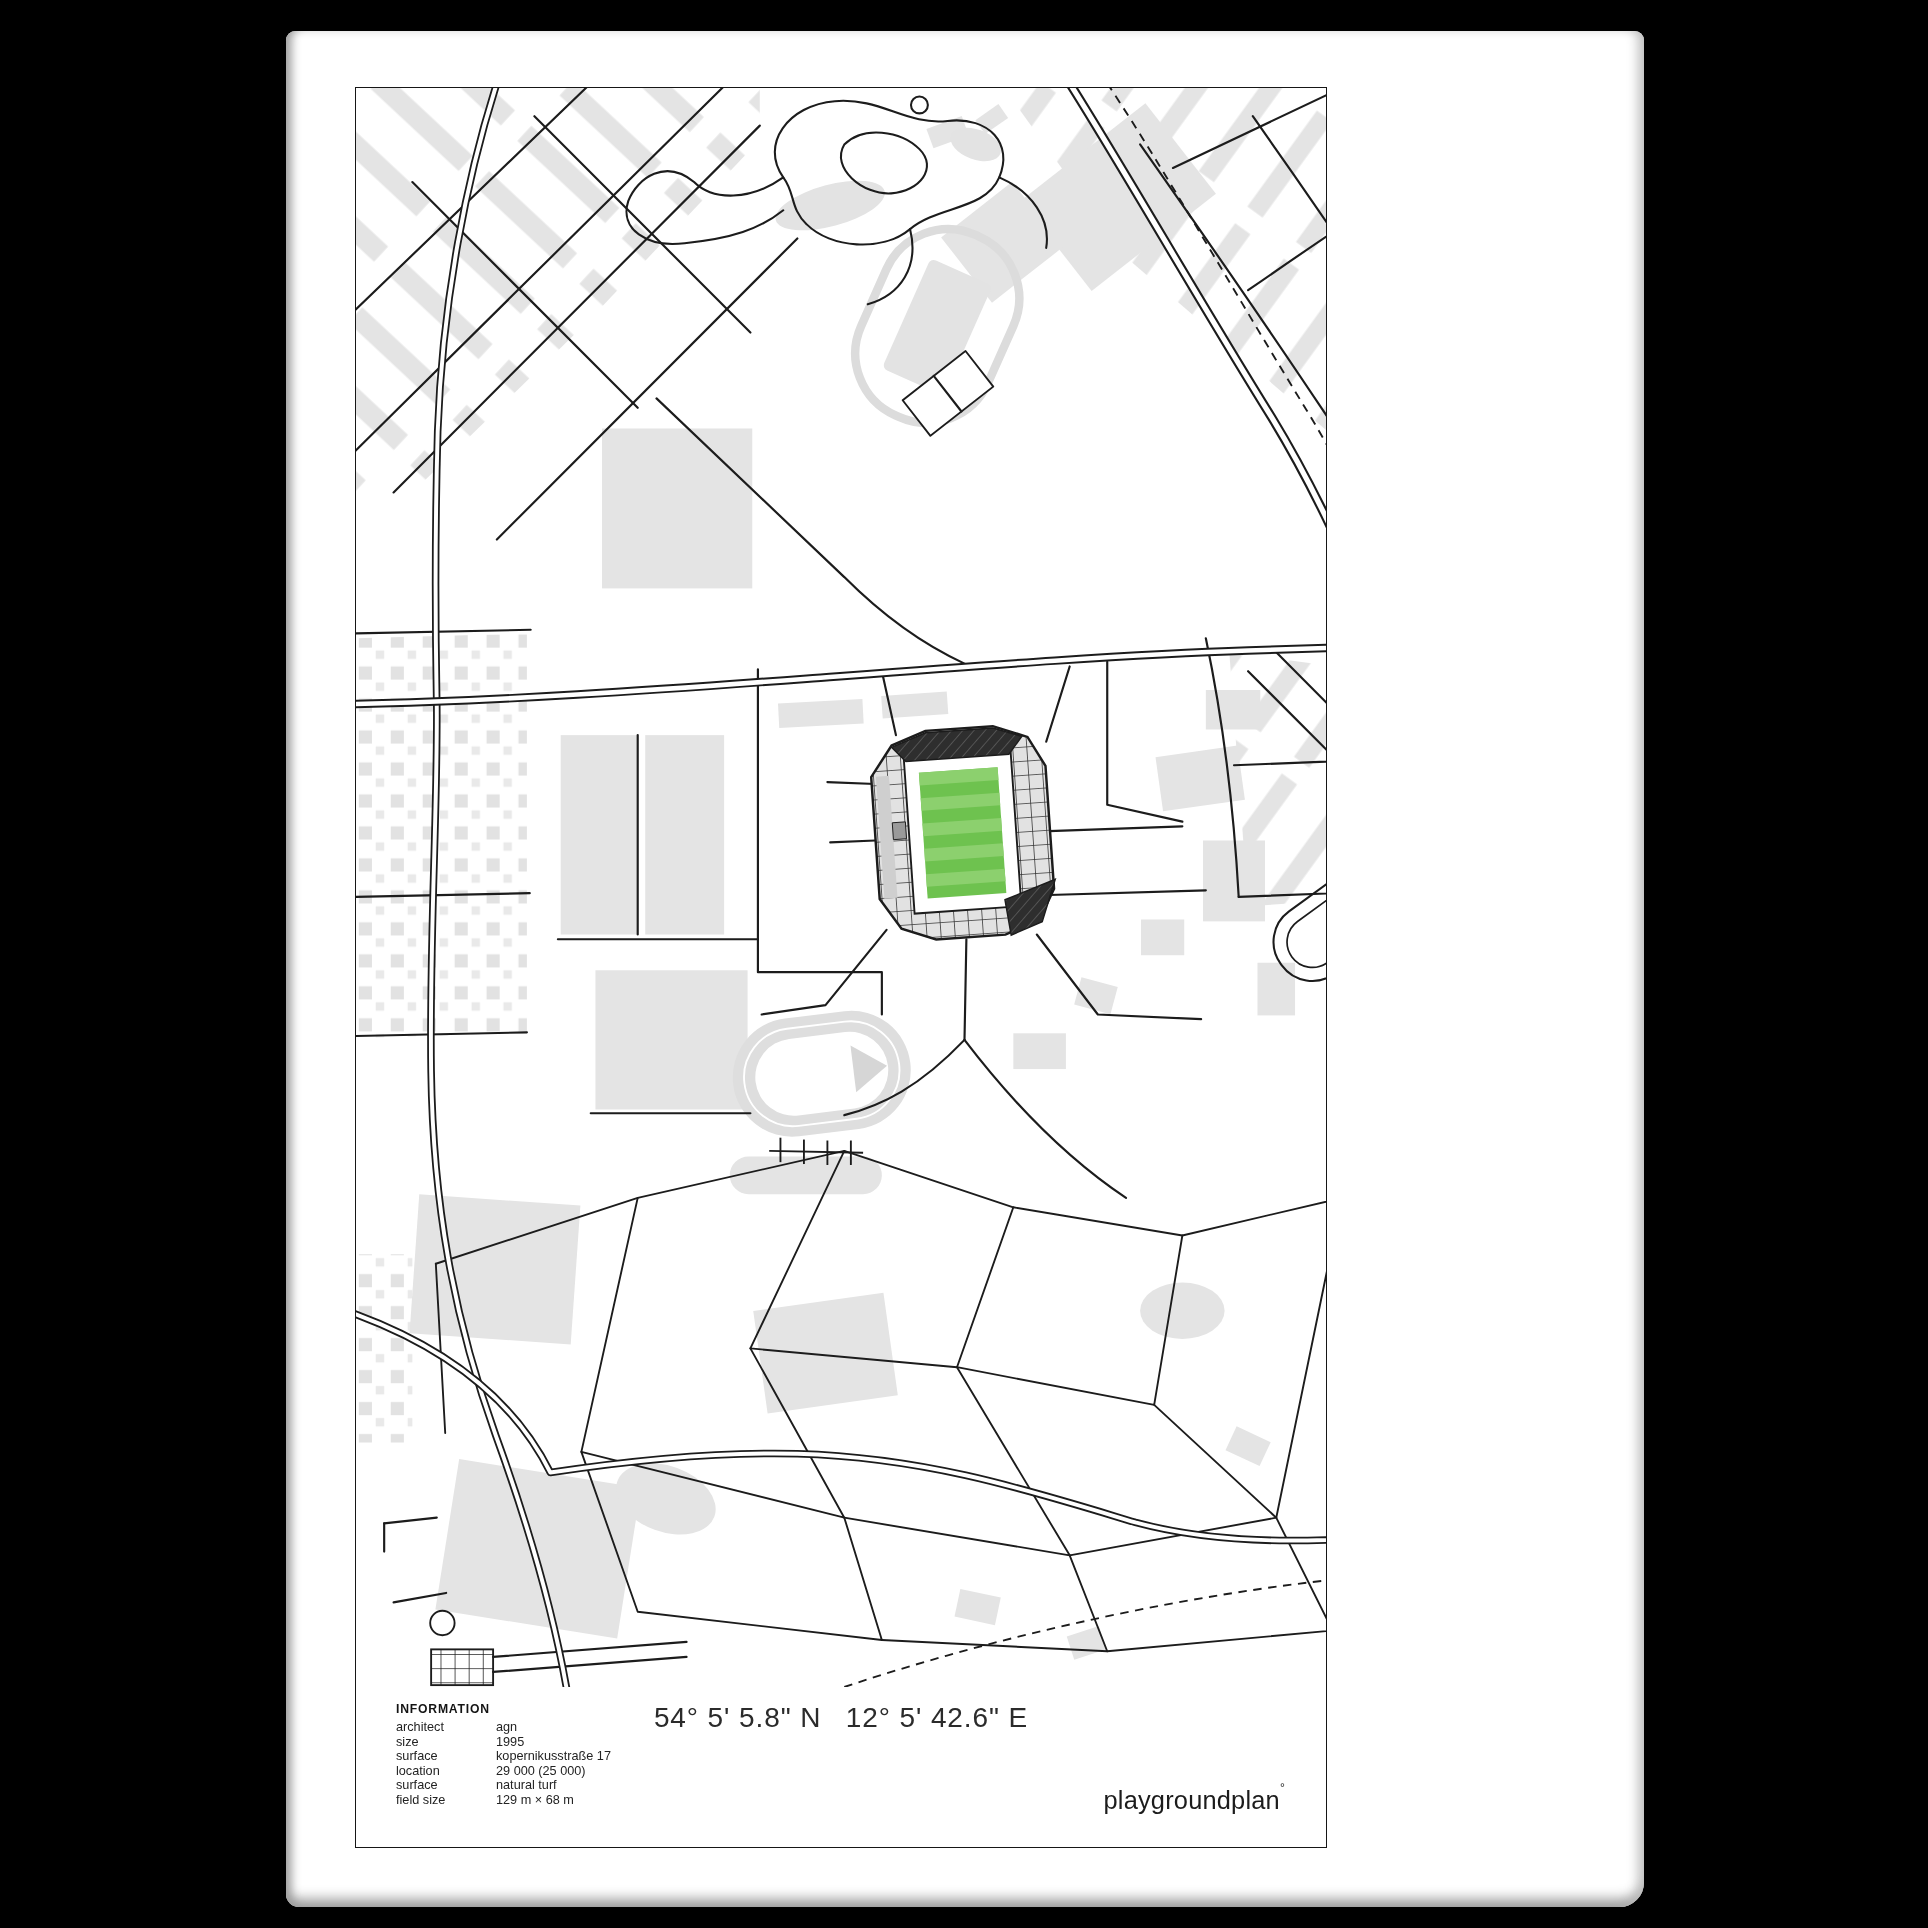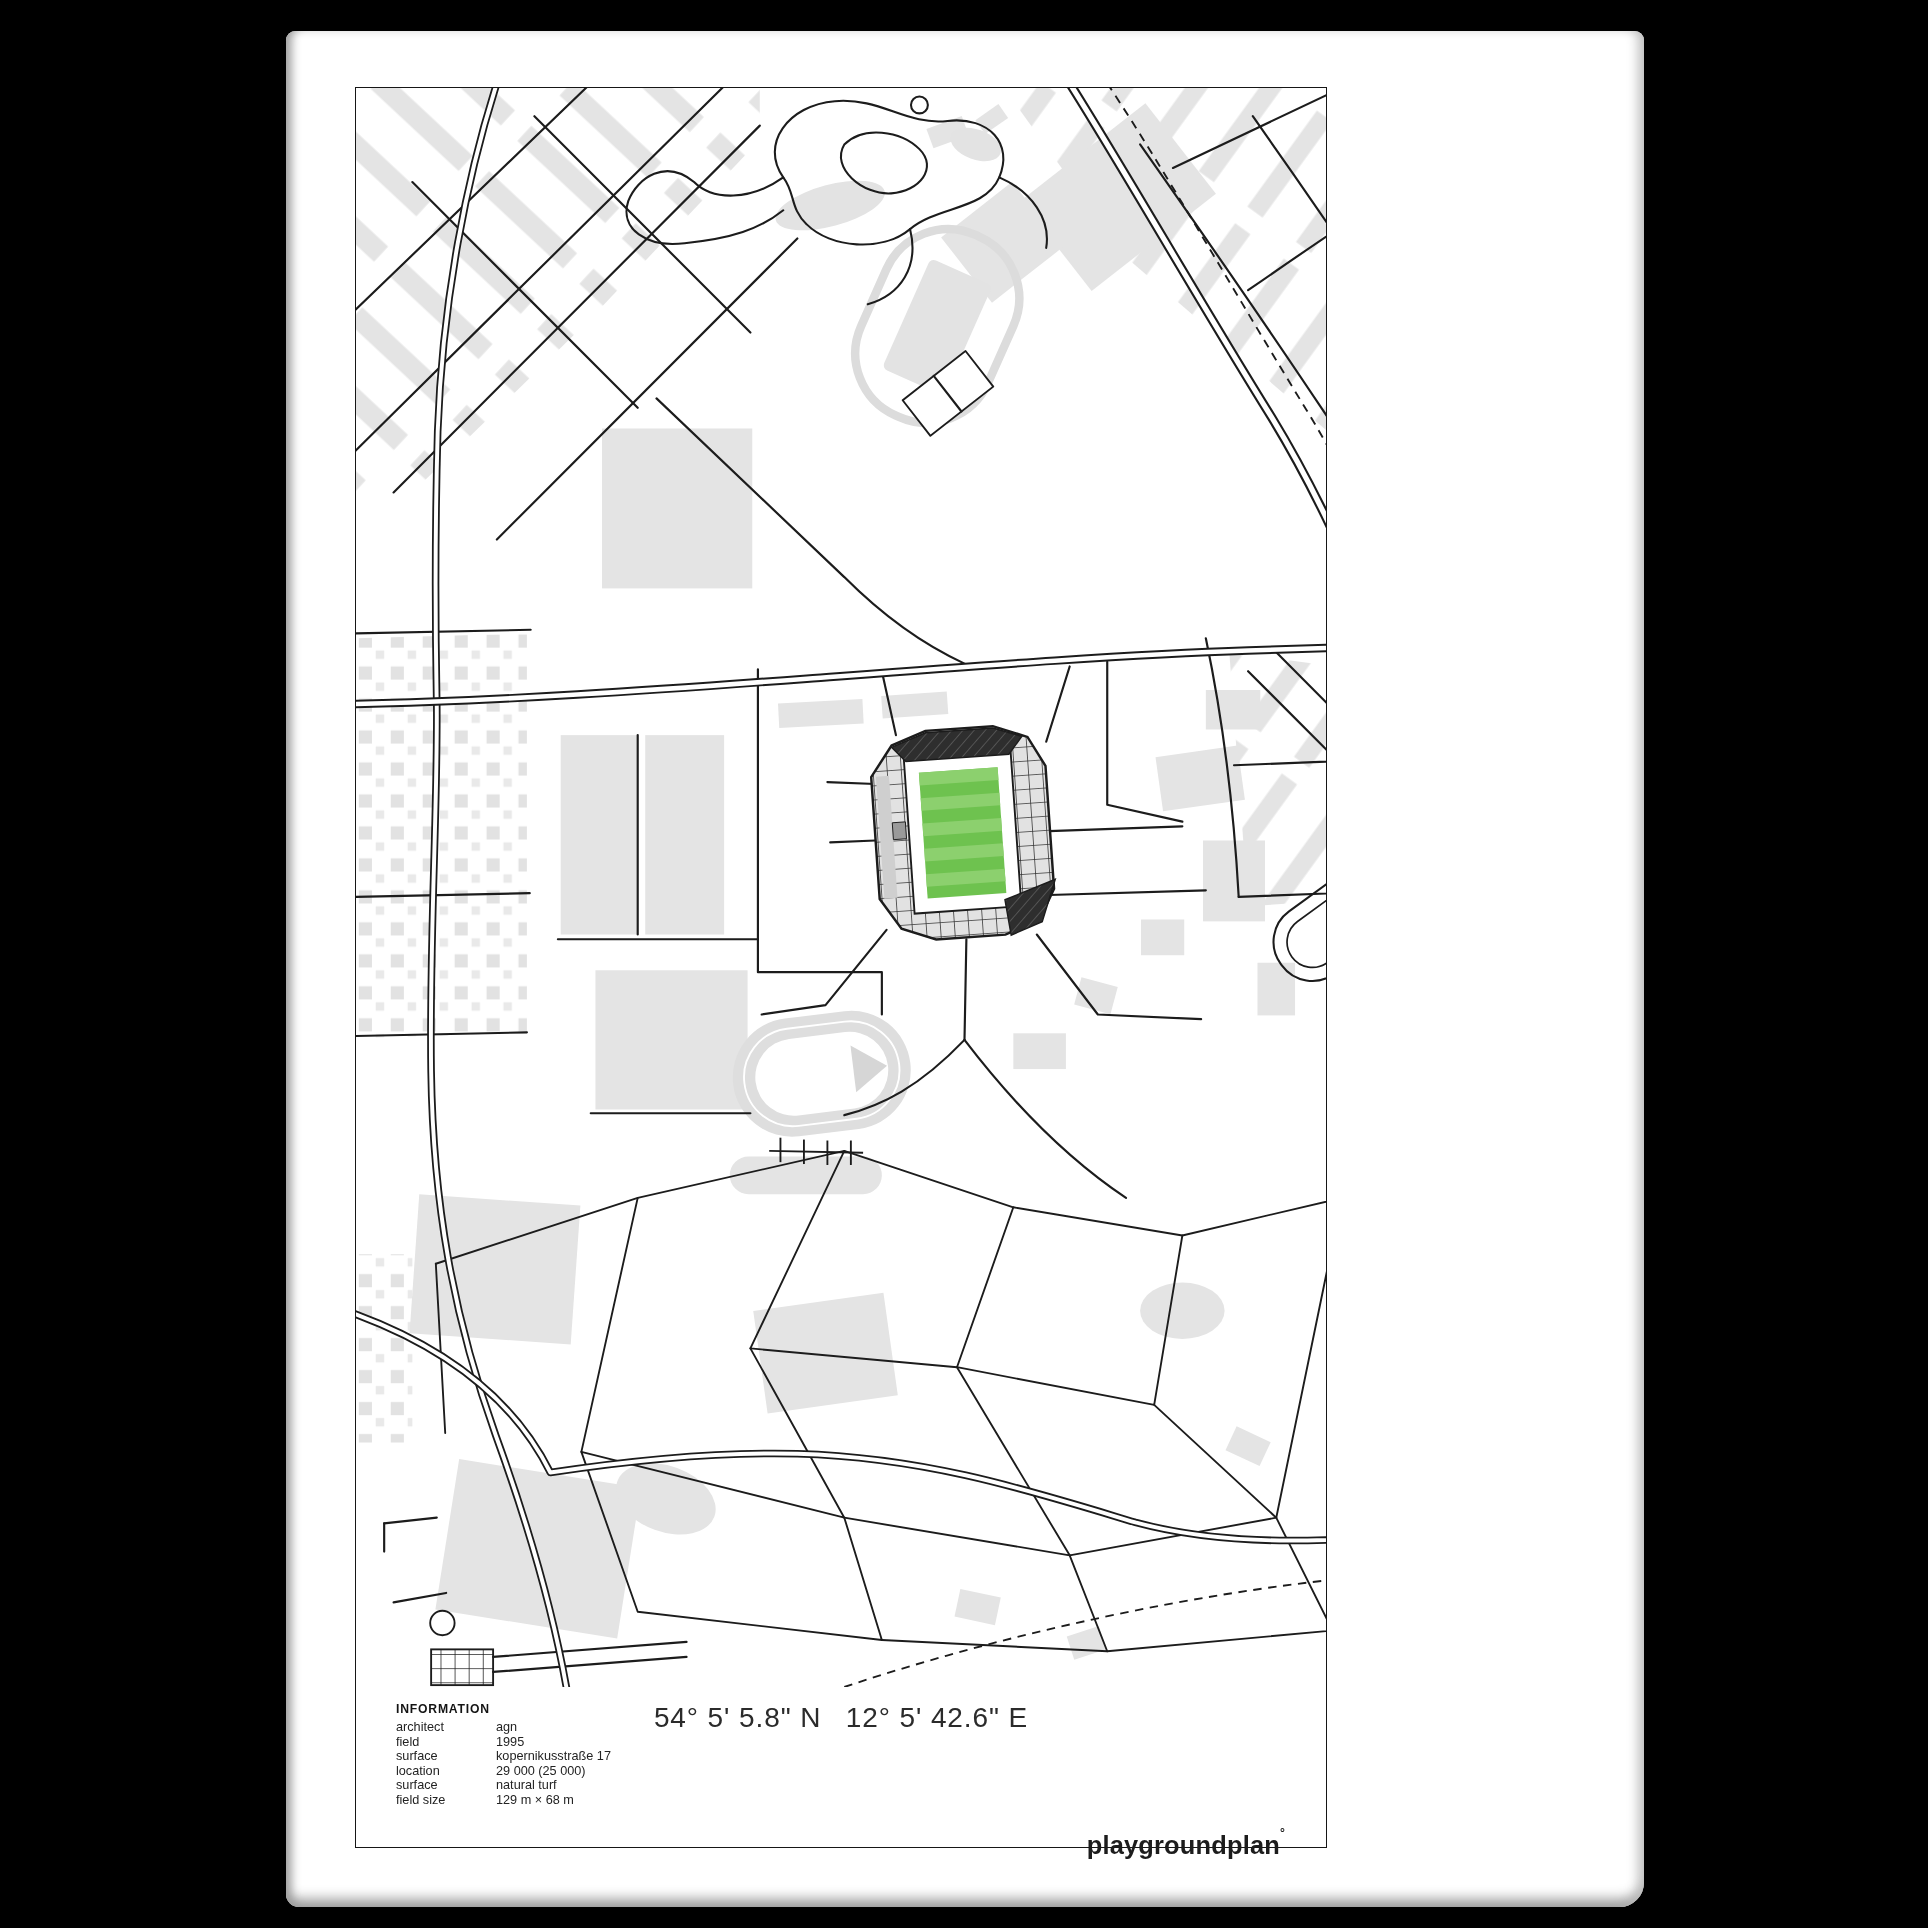--- a/index.html
+++ b/index.html
@@ -35,22 +35,22 @@
     position:absolute;left:0;right:0;top:3.8px;text-align:center;color:#1c1c1c;
   }
   .poster-title{
     font-size:79px;font-weight:500;letter-spacing:2.8px;line-height:1;color:#1e1e1e;
   }
   .poster-coords{
     margin-top:11.3px;font-size:28px;letter-spacing:0.9px;color:#2b2b2b;
   }
   .poster-coords .lat{margin-right:24.5px;}
   .brand{
-    position:absolute;right:41px;top:94px;font-size:25.4px;font-weight:700;
-    color:#1c1c1c;letter-spacing:0.2px;margin-top:45px;
+    position:absolute;right:41px;top:94px;font-size:25.4px;font-weight:400;
+    color:#1c1c1c;letter-spacing:0.2px;
   }
   .brand sup{font-size:12.2px;vertical-align:17px;}
 </style>
 </head>
 <body>
 
 <div class="poster">
   <div class="frame">
 
     <div class="map-area">
@@ -312,21 +312,21 @@
 
     <div class="caption">
       <div class="info">
         <div class="info-heading">INFORMATION</div>
         <div class="info-rows">
           <div class="info-row">
             <span class="lbl">architect</span>
             <span class="val">agn</span>
           </div>
           <div class="info-row">
-            <span class="lbl">field</span>
+            <span class="lbl">size</span>
             <span class="val">1995</span>
           </div>
           <div class="info-row">
             <span class="lbl">surface</span>
             <span class="val">kopernikusstraße 17</span>
           </div>
           <div class="info-row">
             <span class="lbl">location</span>
             <span class="val">29 000 (25 000)</span>
           </div>

